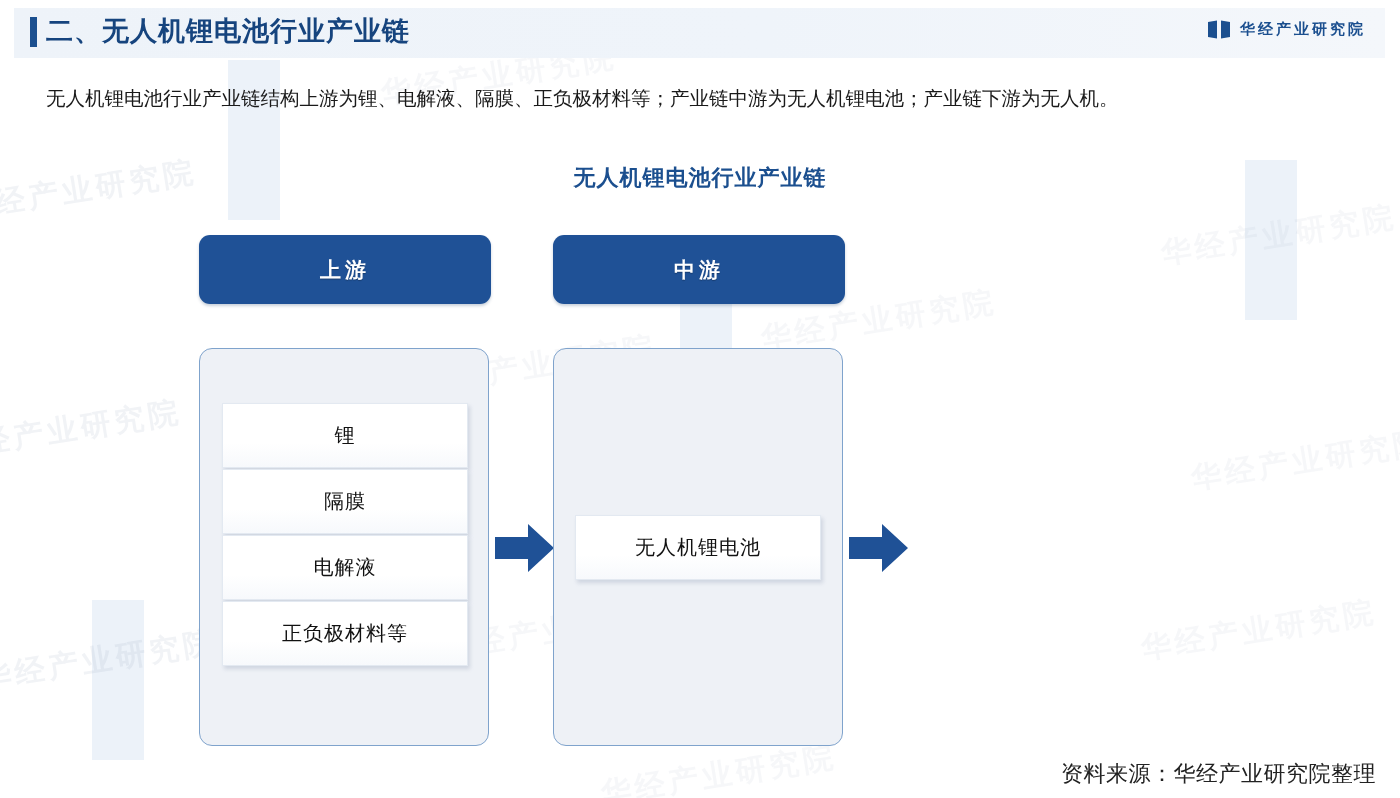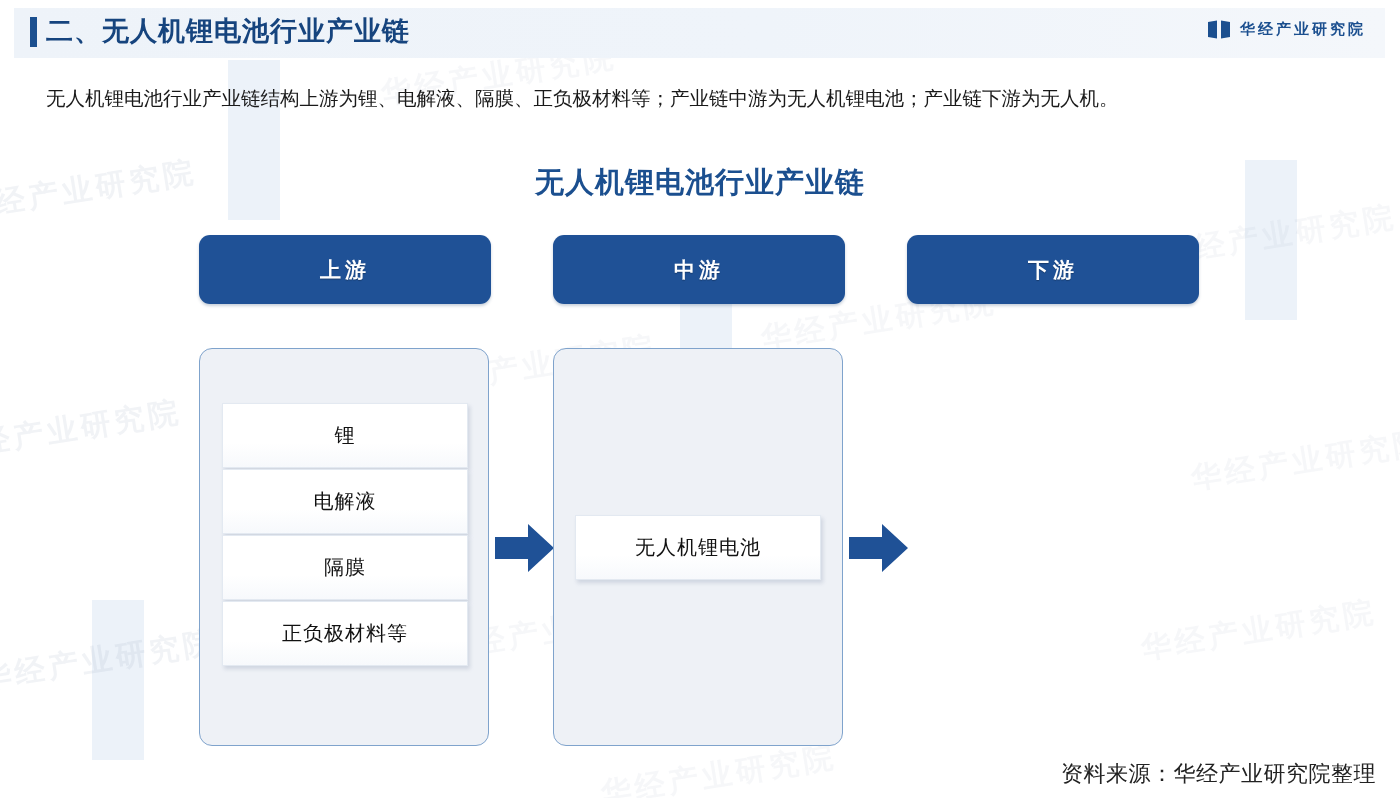--- a/index.html
+++ b/index.html
@@ -107,21 +107,21 @@
     text-align: justify;
   }
 
   
   #chart-title {
     position: absolute;
     left: 0;
     top: 163px;
     width: 1400px;
     text-align: center;
-    font-size: 29px;
+    font-size: 22px;
     font-weight: 700;
     color: #1b4f8f;
     letter-spacing: 1px;
     z-index: 2;
   }
 
   
   #chain-diagram {
     position: absolute;
     left: 0;
@@ -274,24 +274,24 @@
 
   <div class="col-header" style="left:199px;">
     <span class="col-header-label">上游</span>
   </div>
   <div class="col-body" style="left:199px;">
     <div class="items-stack">
       <div class="chain-item">
         <span class="chain-item-label">锂</span>
       </div>
       <div class="chain-item">
-        <span class="chain-item-label">电解液</span>
+        <span class="chain-item-label">隔膜</span>
       </div>
       <div class="chain-item">
-        <span class="chain-item-label">隔膜</span>
+        <span class="chain-item-label">电解液</span>
       </div>
       <div class="chain-item">
         <span class="chain-item-label">正负极材料等</span>
       </div>
     </div>
   </div>
 
   <div class="flow-arrow" id="arrow-up-to-mid">
     <svg width="60" height="52" viewBox="0 0 60 52">
       <path d="M0,15 L33,15 L33,2 L59,26 L33,50 L33,37 L0,37 Z" fill="#1f5196"></path>
@@ -306,19 +306,16 @@
       <span class="single-item-label">无人机锂电池</span>
     </div>
   </div>
 
   <div class="flow-arrow" id="arrow-mid-to-down">
     <svg width="60" height="52" viewBox="0 0 60 52">
       <path d="M0,15 L33,15 L33,2 L59,26 L33,50 L33,37 L0,37 Z" fill="#1f5196"></path>
     </svg>
   </div>
 
-  <div class="col-header" style="left:907px;">
-    <span class="col-header-label">下游</span>
-  </div>
 
 </div>
 
 <div id="source-note">资料来源：华经产业研究院整理</div>
 
 </body></html>

